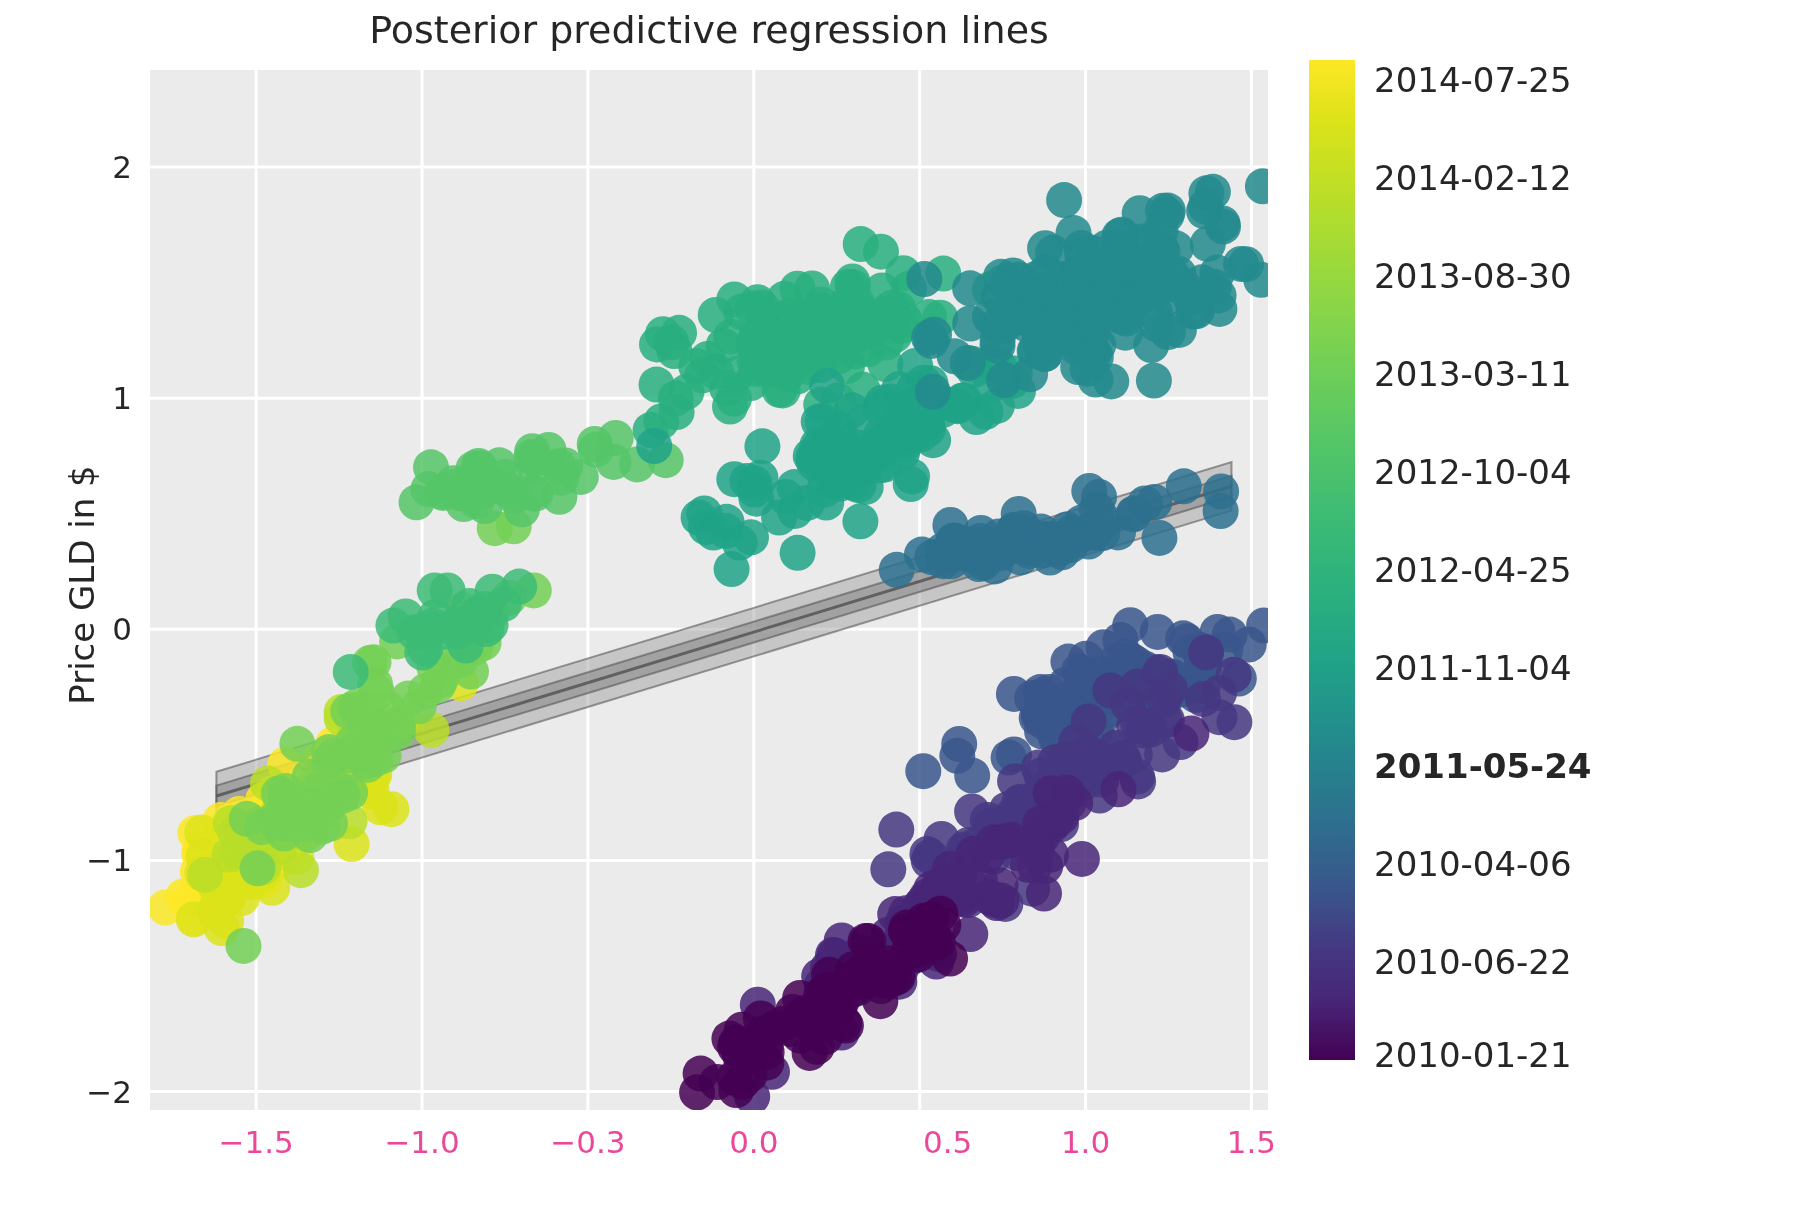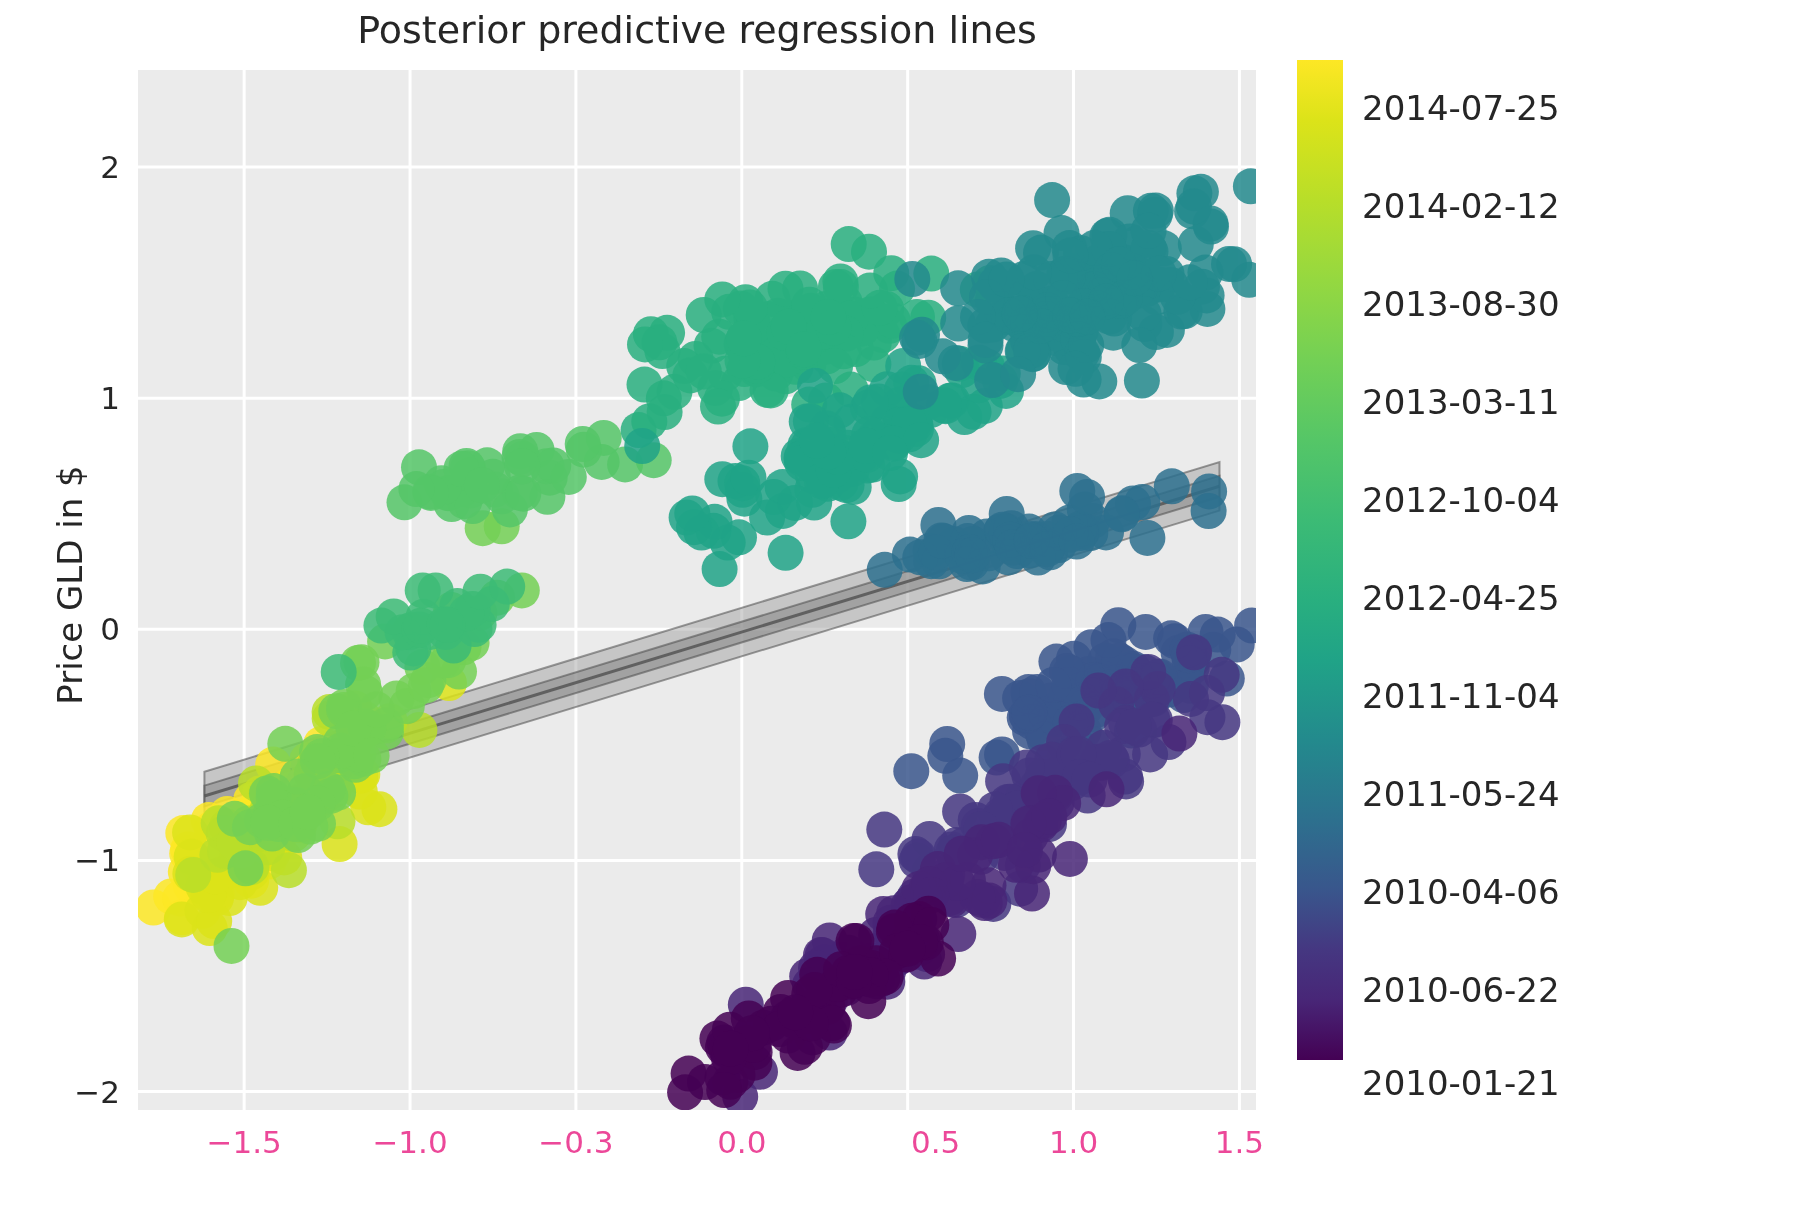--- a/index.html
+++ b/index.html
@@ -9,21 +9,21 @@
   }
   body {
     width: 1819px;
     height: 1223px;
     font-family: "DejaVu Sans", sans-serif;
     overflow: hidden;
     position: relative;
   }
   #figure {
     position: absolute;
-    left: 0; top: 0;
+    left: 12px; top: 0;
     width: 1535px;
     height: 1223px;
     background: #ffffff;
   }
   
   #chart-title {
     position: absolute;
     left: 138px;
     top: 8px;
     width: 1118px;
@@ -111,21 +111,20 @@
        #482677 94%,
        #440154 100%);
   }
   .cbtick {
     position: absolute;
     left: 1362px;
     font-size: 34px;
     color: #262626;
     white-space: nowrap;
     transform: translateY(-50%);
-    margin-top: 28px;
   }
 </style>
 </head>
 <body>
 
 <div id="figure">
 
   <div id="chart-title">Posterior predictive regression lines</div>
 
   <div id="plot-area">
@@ -1291,19 +1290,19 @@
     <div id="colorbar-gradient"></div>
   </div>
   <div id="cbticks-container">
       <div class="cbtick" style="top: 80px;">2014-07-25</div>
       <div class="cbtick" style="top: 178px;">2014-02-12</div>
       <div class="cbtick" style="top: 276px;">2013-08-30</div>
       <div class="cbtick" style="top: 374px;">2013-03-11</div>
       <div class="cbtick" style="top: 472px;">2012-10-04</div>
       <div class="cbtick" style="top: 570px;">2012-04-25</div>
       <div class="cbtick" style="top: 668px;">2011-11-04</div>
-      <div class="cbtick" style="top: 766px;">2011-05-24</div>
+      <div class="cbtick" style="top: 766px; font-weight: bold;">2011-05-24</div>
       <div class="cbtick" style="top: 864px;">2010-04-06</div>
       <div class="cbtick" style="top: 962px;">2010-06-22</div>
       <div class="cbtick" style="top: 1055px;">2010-01-21</div>
     </div>
 
 </div>
 
 </body></html>

